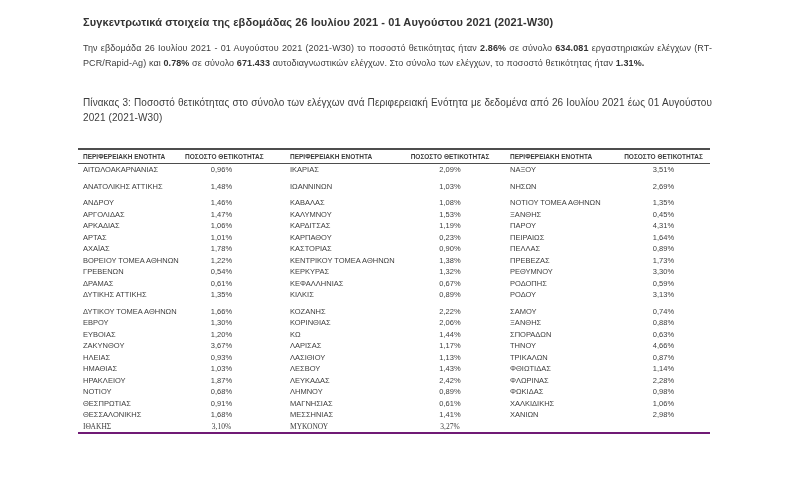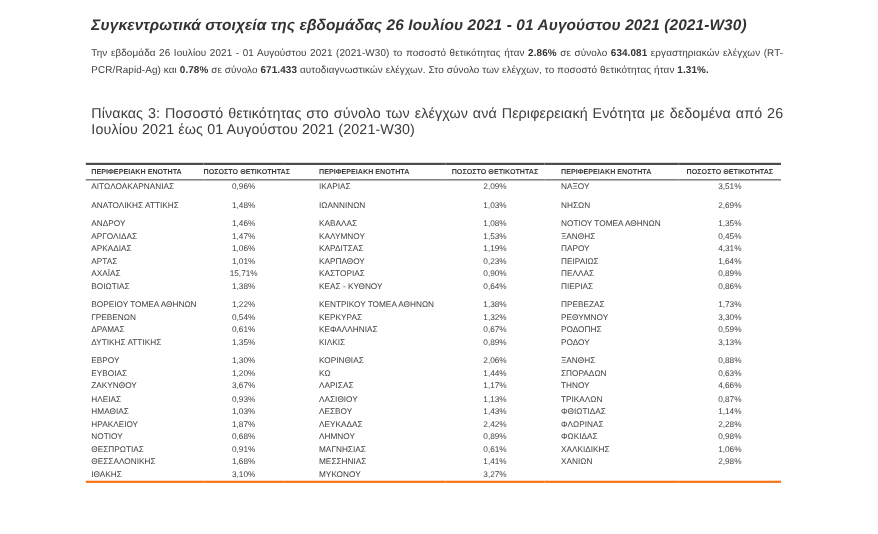--- a/index.html
+++ b/index.html
@@ -12,38 +12,37 @@
     height: 485px;
     overflow: hidden;
     font-family: "Liberation Sans", sans-serif;
     color: #3d3d3d;
   }
   .page {
     padding: 17px 86px 0 83px;
   }
   .doc-title {
     margin: 0;
-    font-size: 14px;
+    font-size: 11px;
     line-height: 11px;
     font-weight: bold;
     color: #333333;
     letter-spacing: 0.1px;
-    font-style: italic;
   }
   .summary-paragraph {
     margin: 13px 0 12px 0;
     font-size: 9px;
     line-height: 15px;
     text-align: justify;
     letter-spacing: 0.1px;
   }
   .summary-paragraph b { color: #333333; }
   .table-caption {
     margin: 24px 0 0 0;
-    font-size: 13px;
+    font-size: 10px;
     line-height: 15px;
     text-align: justify;
     letter-spacing: 0.1px;
   }
   table.positivity {
     margin: 23px 0 0 -5px;
     border-collapse: collapse;
     table-layout: fixed;
     width: 632px;
   }
@@ -73,21 +72,21 @@
     vertical-align: middle;
     overflow: visible;
   }
   table.positivity th:nth-child(1), table.positivity td:nth-child(1) { text-align: left; padding-left: 5px; }
   table.positivity th:nth-child(3), table.positivity td:nth-child(3) { text-align: left; padding-left: 32px; }
   table.positivity th:nth-child(5), table.positivity td:nth-child(5) { text-align: left; padding-left: 15px; }
   table.positivity th:nth-child(2), table.positivity td:nth-child(2),
   table.positivity th:nth-child(4), table.positivity td:nth-child(4),
   table.positivity th:nth-child(6), table.positivity td:nth-child(6) { text-align: center; }
   table.positivity tr.gap-after td { padding-bottom: 5px; }
-  table.positivity tbody tr:last-child td { border-bottom: 2px solid #f97316; }
+  table.positivity tbody tr:last-child td { border-bottom: 2px solid #701a75; font-family: Liberation Serif, serif; }
 </style>
 </head>
 <body>
 
 <div class="page">
 
   <h1 class="doc-title">Συγκεντρωτικά στοιχεία της εβδομάδας 26 Ιουλίου 2021 - 01 Αυγούστου 2021 (2021-W30)</h1>
 
   <p class="summary-paragraph"><span>Την εβδομάδα 26 Ιουλίου 2021 - 01 Αυγούστου 2021 (2021-W30) το ποσοστό θετικότητας ήταν </span><b>2.86%</b><span> σε σύνολο </span><b>634.081</b><span> εργαστηριακών ελέγχων (RT-PCR/Rapid-Ag) και </span><b>0.78%</b><span> σε σύνολο </span><b>671.433</b><span> αυτοδιαγνωστικών ελέγχων. Στο σύνολο των ελέγχων, το ποσοστό θετικότητας ήταν </span><b>1.31%.</b></p>
 
@@ -156,33 +155,25 @@
         <tr>
           <td>ΑΡΤΑΣ</td>
           <td>1,01%</td>
           <td>ΚΑΡΠΑΘΟΥ</td>
           <td>0,23%</td>
           <td>ΠΕΙΡΑΙΩΣ</td>
           <td>1,64%</td>
         </tr>
         <tr>
           <td>ΑΧΑΪΑΣ</td>
-          <td>15,71%</td>
+          <td>1,78%</td>
           <td>ΚΑΣΤΟΡΙΑΣ</td>
           <td>0,90%</td>
           <td>ΠΕΛΛΑΣ</td>
           <td>0,89%</td>
-        </tr>
-        <tr class="gap-after">
-          <td>ΒΟΙΩΤΙΑΣ</td>
-          <td>1,38%</td>
-          <td>ΚΕΑΣ - ΚΥΘΝΟΥ</td>
-          <td>0,64%</td>
-          <td>ΠΙΕΡΙΑΣ</td>
-          <td>0,86%</td>
         </tr>
         <tr>
           <td>ΒΟΡΕΙΟΥ ΤΟΜΕΑ ΑΘΗΝΩΝ</td>
           <td>1,22%</td>
           <td>ΚΕΝΤΡΙΚΟΥ ΤΟΜΕΑ ΑΘΗΝΩΝ</td>
           <td>1,38%</td>
           <td>ΠΡΕΒΕΖΑΣ</td>
           <td>1,73%</td>
         </tr>
         <tr>
@@ -203,20 +194,28 @@
         </tr>
         <tr class="gap-after">
           <td>ΔΥΤΙΚΗΣ ΑΤΤΙΚΗΣ</td>
           <td>1,35%</td>
           <td>ΚΙΛΚΙΣ</td>
           <td>0,89%</td>
           <td>ΡΟΔΟΥ</td>
           <td>3,13%</td>
         </tr>
         <tr>
+          <td>ΔΥΤΙΚΟΥ ΤΟΜΕΑ ΑΘΗΝΩΝ</td>
+          <td>1,66%</td>
+          <td>ΚΟΖΑΝΗΣ</td>
+          <td>2,22%</td>
+          <td>ΣΑΜΟΥ</td>
+          <td>0,74%</td>
+        </tr>
+        <tr>
           <td>ΕΒΡΟΥ</td>
           <td>1,30%</td>
           <td>ΚΟΡΙΝΘΙΑΣ</td>
           <td>2,06%</td>
           <td>ΞΑΝΘΗΣ</td>
           <td>0,88%</td>
         </tr>
         <tr>
           <td>ΕΥΒΟΙΑΣ</td>
           <td>1,20%</td>

